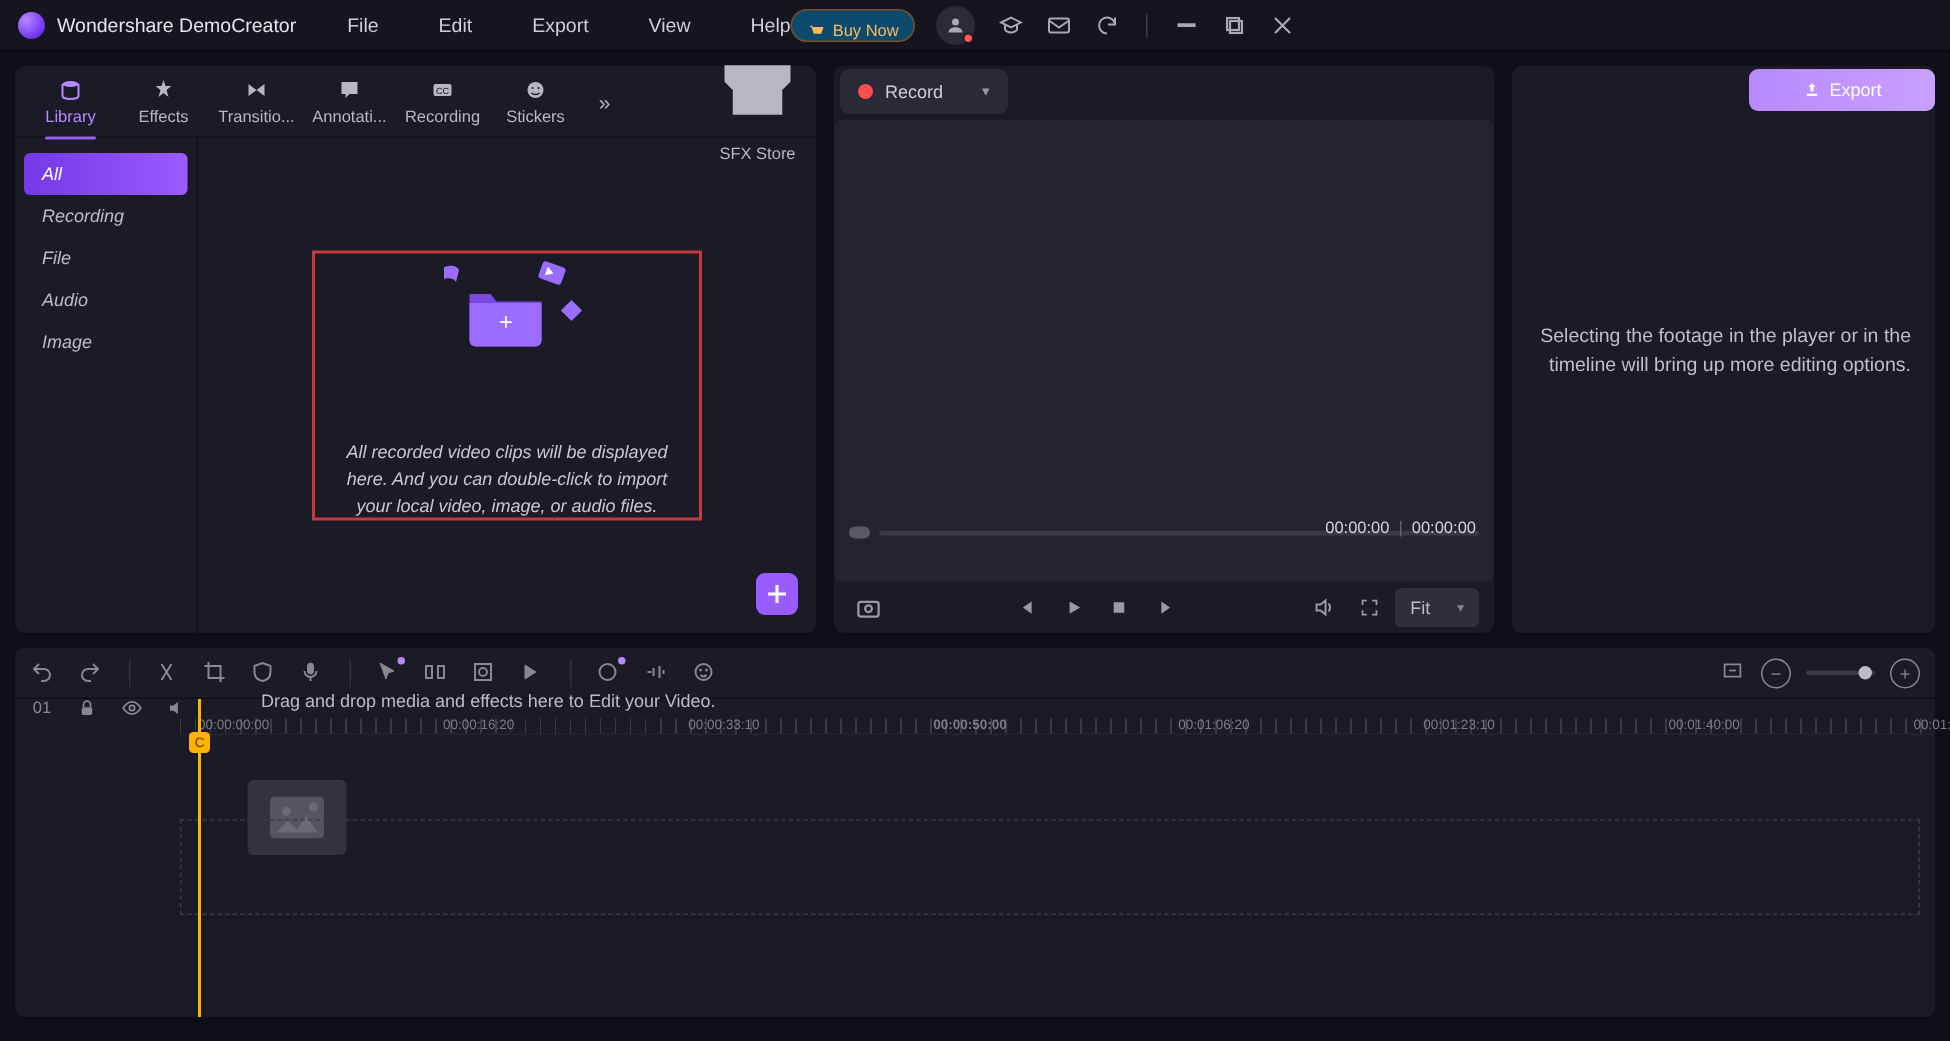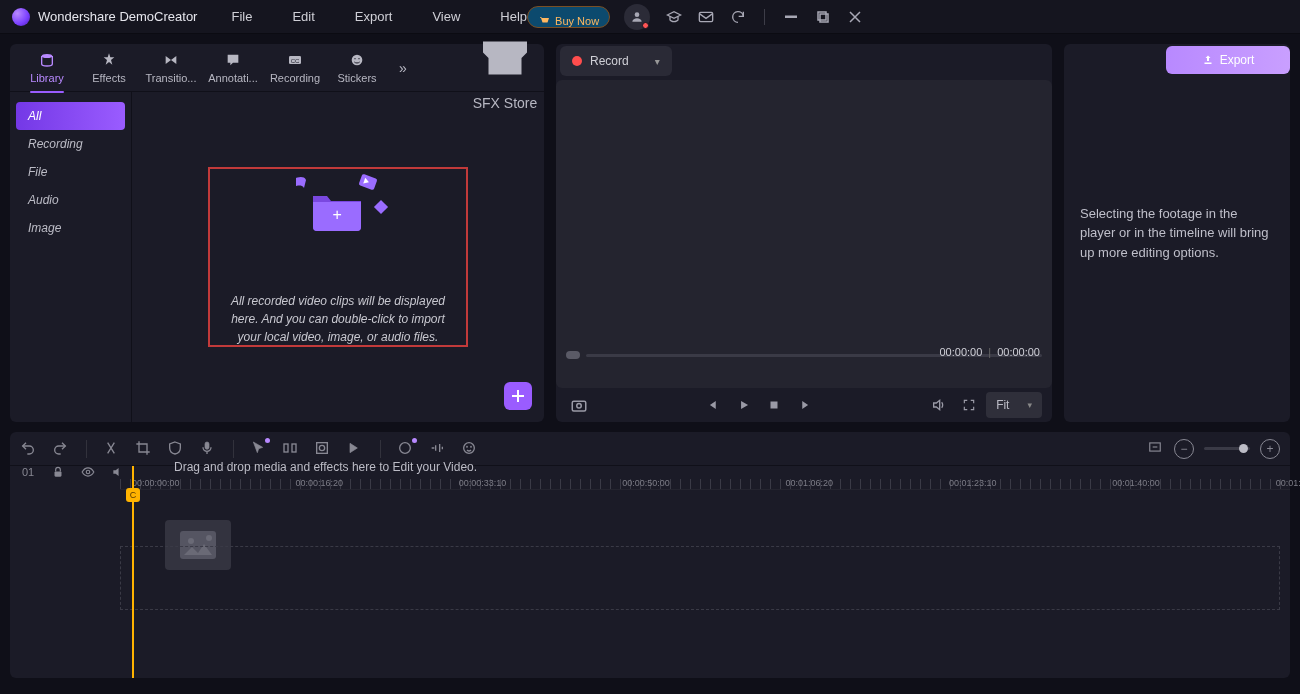--- a/index.html
+++ b/index.html
@@ -15,32 +15,32 @@
   .tb-icon { width: 16px; height: 16px; fill: #a8a8b5; stroke: #a8a8b5; cursor: pointer; display:flex; align-items:center; justify-content:center; }
   .tb-divider { width: 1px; height: 16px; background: #3d3d48; margin: 0 2px; }
   .avatar-wrap { position: relative; width: 26px; height: 26px; border-radius: 50%; background: #2b2b37; display:flex;align-items:center;justify-content:center; }
   .avatar-dot { position:absolute; bottom:1px; right:1px; width:7px; height:7px; border-radius:50%; background:#ff5555; border:1px solid #15151f;}
 
   
   .workspace-top { display: flex; gap: 12px; padding: 10px; height: 398px; }
   .panel { background: #1b1b27; border-radius: 6px; }
   .panel-left { width: 534px; display:flex; flex-direction:column; }
   .panel-mid  { flex: 1; display:flex; flex-direction:column; padding: 0; }
-  .panel-right{ width: 226px; display:flex; align-items:center; justify-content:center; padding: 0 16px; text-align:left; color:#bfbfca; font-size:13px; line-height:1.5;}
+  .panel-right{ width: 282px; display:flex; align-items:center; justify-content:center; padding: 0 16px; text-align:right; color:#bfbfca; font-size:13px; line-height:1.5;}
 
   
   .lib-tabs { height: 48px; display:flex; align-items:center; padding: 0 6px; border-bottom: 1px solid #101019; }
   .lib-tab { width: 62px; height: 48px; display:flex; flex-direction:column; align-items:center; justify-content:center; gap:4px; font-size:11px; color:#b7b7c2; cursor:pointer; position:relative;}
   .lib-tab.active { color:#b889ff; }
   .lib-tab.active::after{content:""; position:absolute; bottom:-1px; left:14px; right:14px; height:2px; background:#9a5cff; border-radius:2px;}
   .lib-tab .ico { width:18px; height:16px; fill:#b7b7c2; }
   .lib-tab.active .ico { fill:#b889ff; }
   .lib-tabs .more { width: 30px; text-align:center; color:#b7b7c2; font-size:14px; cursor:pointer; }
   .lib-tabs .spacer { flex:1; }
-  .sfx-tab { width:66px; display:flex; flex-direction:column; align-items:center; justify-content:center; gap:4px; font-size:14px; color:#b7b7c2; }
+  .sfx-tab { width:66px; display:flex; flex-direction:column; align-items:center; justify-content:center; gap:4px; font-size:11px; color:#b7b7c2; }
 
   .lib-body { flex:1; display:flex;font-style:italic; }
   .lib-side { width:122px; border-right:1px solid #101019; padding:10px 0 0 0;}
   .lib-side .cat { height:28px; display:flex;align-items:center; padding:0 12px; font-size:12px; color:#bcbcc6; cursor:pointer; border-radius:4px; margin:0 6px;}
   .lib-side .cat.active { background: linear-gradient(90deg,#7438e6,#9a5cff); color:#fff; font-weight:500;}
   .lib-main { flex:1; position:relative; display:flex; align-items:center; justify-content:center; padding: 10px; }
   .drop-box { width:260px; height:180px; border:2px solid #c23a3a; display:flex; flex-direction:column; align-items:center; justify-content:center; gap:10px; padding:10px;}
   .drop-text { text-align:center; font-size:12px; color:#c8c8d0; line-height:1.5;margin-top:44px; }
   .folder-g { width:140px; height:70px; position:relative; }
   .plus-btn { position:absolute; right:12px; bottom:12px; width:28px; height:28px; border-radius:6px; background:#9a5cff; display:flex;align-items:center;justify-content:center; cursor:pointer;}
@@ -426,21 +426,21 @@
   <div style="position:relative; flex:1;">
     <div class="playhead" style="left:122px;">
       <div class="cap">C</div>
     </div>
     <div class="ruler">
       <div class="subticks"></div>
       <div id="ruler-ticks">
           <div class="tick" style="left: 12px;">00:00:00:00</div>
           <div class="tick" style="left: 175.38px;">00:00:16:20</div>
           <div class="tick" style="left: 338.761px;">00:00:33:10</div>
-          <div class="tick" style="left: 502.141px;">00:00:50:00</div>
+          <div class="tick" style="left: 502.141px; font-weight: bold;">00:00:50:00</div>
           <div class="tick" style="left: 665.521px;">00:01:06:20</div>
           <div class="tick" style="left: 828.901px;">00:01:23:10</div>
           <div class="tick" style="left: 992.282px;">00:01:40:00</div>
           <div class="tick" style="left: 1155.66px;">00:01:56:20</div>
         </div>
     </div>
     <div class="tracks">
       <div class="media-ph" style="top:30px;">
         <svg width="36" height="28" viewBox="0 0 36 28" fill="#555562">
             <rect width="36" height="28" rx="3"></rect>

